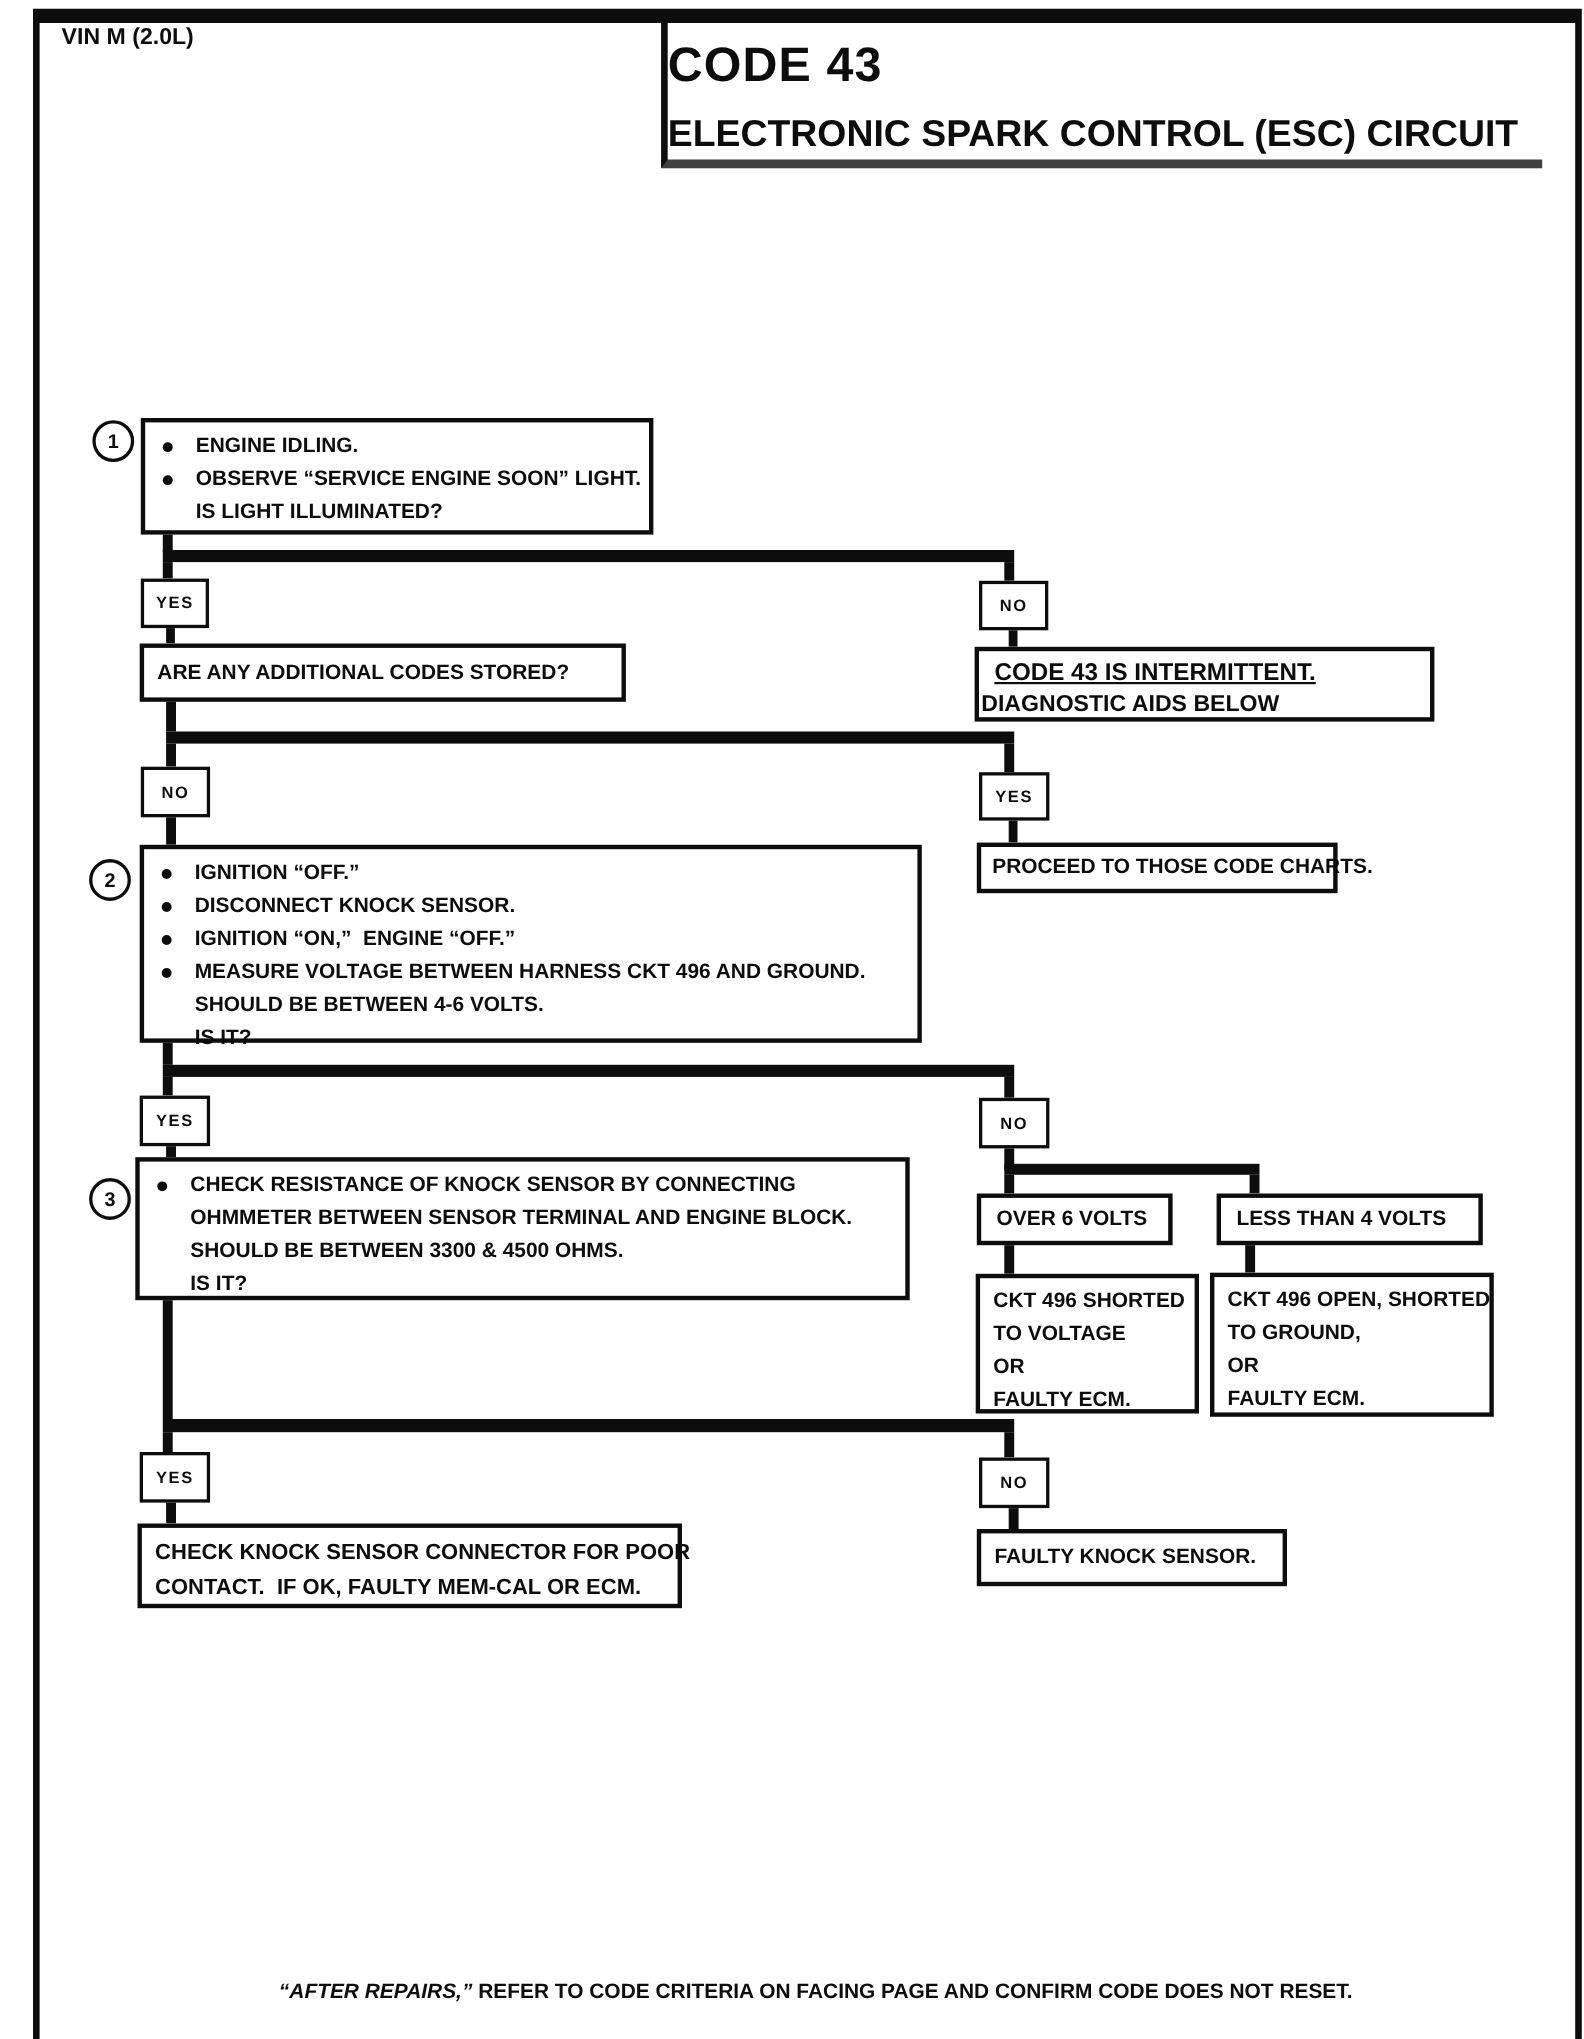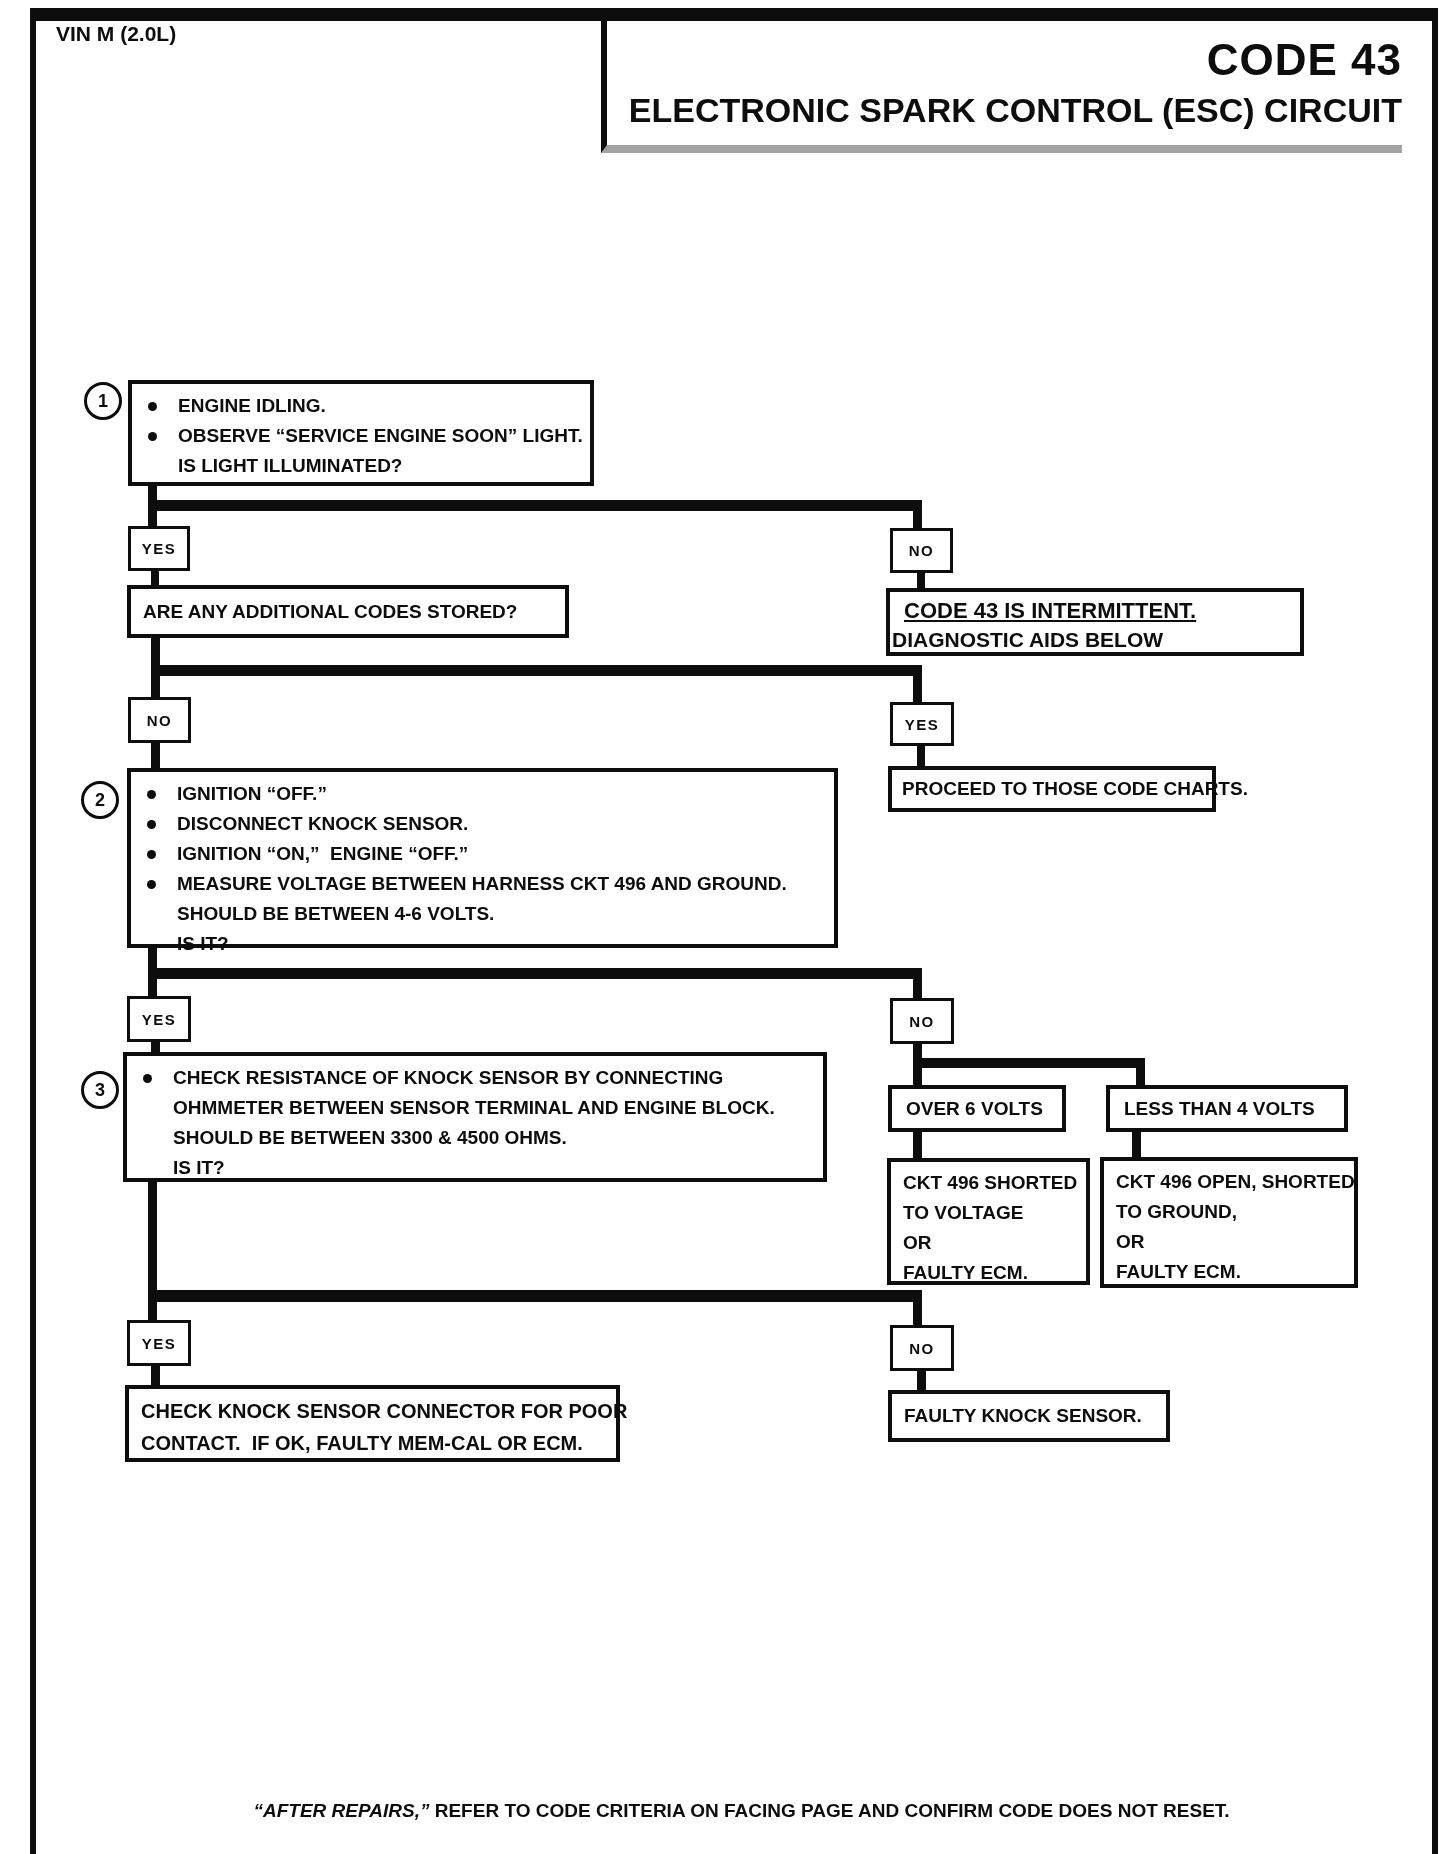--- a/index.html
+++ b/index.html
@@ -7,24 +7,24 @@
     position:relative;width:1440px;height:1854px;background:#ffffff;
     font-family:"Liberation Sans", sans-serif;color:#0d0d0d;overflow:hidden;
   }
   .abs{position:absolute;}
   
   #frame{left:30px;top:8px;width:1396px;height:1834px;
     border-left:6px solid #0d0d0d;border-right:6px solid #0d0d0d;
     border-top:13px solid #0d0d0d;border-bottom:6px solid #0d0d0d;}
   
   #titlebox{left:601px;top:21px;width:795px;height:124px;
-    border-left:6px solid #0d0d0d;border-bottom:8px solid #a3a3a3;
-    text-align:right;}
+    border-left:6px solid #0d0d0d;border-bottom:8px solid #404040;
+    text-align:left;}
   .title-main{font-size:44px;font-weight:700;letter-spacing:1px;margin-top:14px;}
-  .title-sub{font-size:34px;font-weight:700;letter-spacing:0px;margin-top:6px;white-space:pre;}
+  .title-sub{font-size:34px;font-weight:700;letter-spacing:0px;margin-top:18px;white-space:pre;}
   #vin{left:56px;top:22px;font-size:21px;font-weight:700;white-space:pre;}
   
   .box{border:4px solid #0d0d0d;background:#fff;box-sizing:border-box;}
   .dbox{border:3px solid #0d0d0d;background:#fff;box-sizing:border-box;
     display:flex;align-items:center;justify-content:center;
     font-size:15px;font-weight:700;letter-spacing:1.5px;}
   .line{white-space:pre;font-size:19px;font-weight:700;line-height:30px;position:relative;}
   .blt{position:absolute;left:16px;top:11px;width:9px;height:9px;border-radius:50%;background:#0d0d0d;}
   .btxt{padding-left:46px;display:block;}
   .itxt{padding-left:46px;display:block;}

